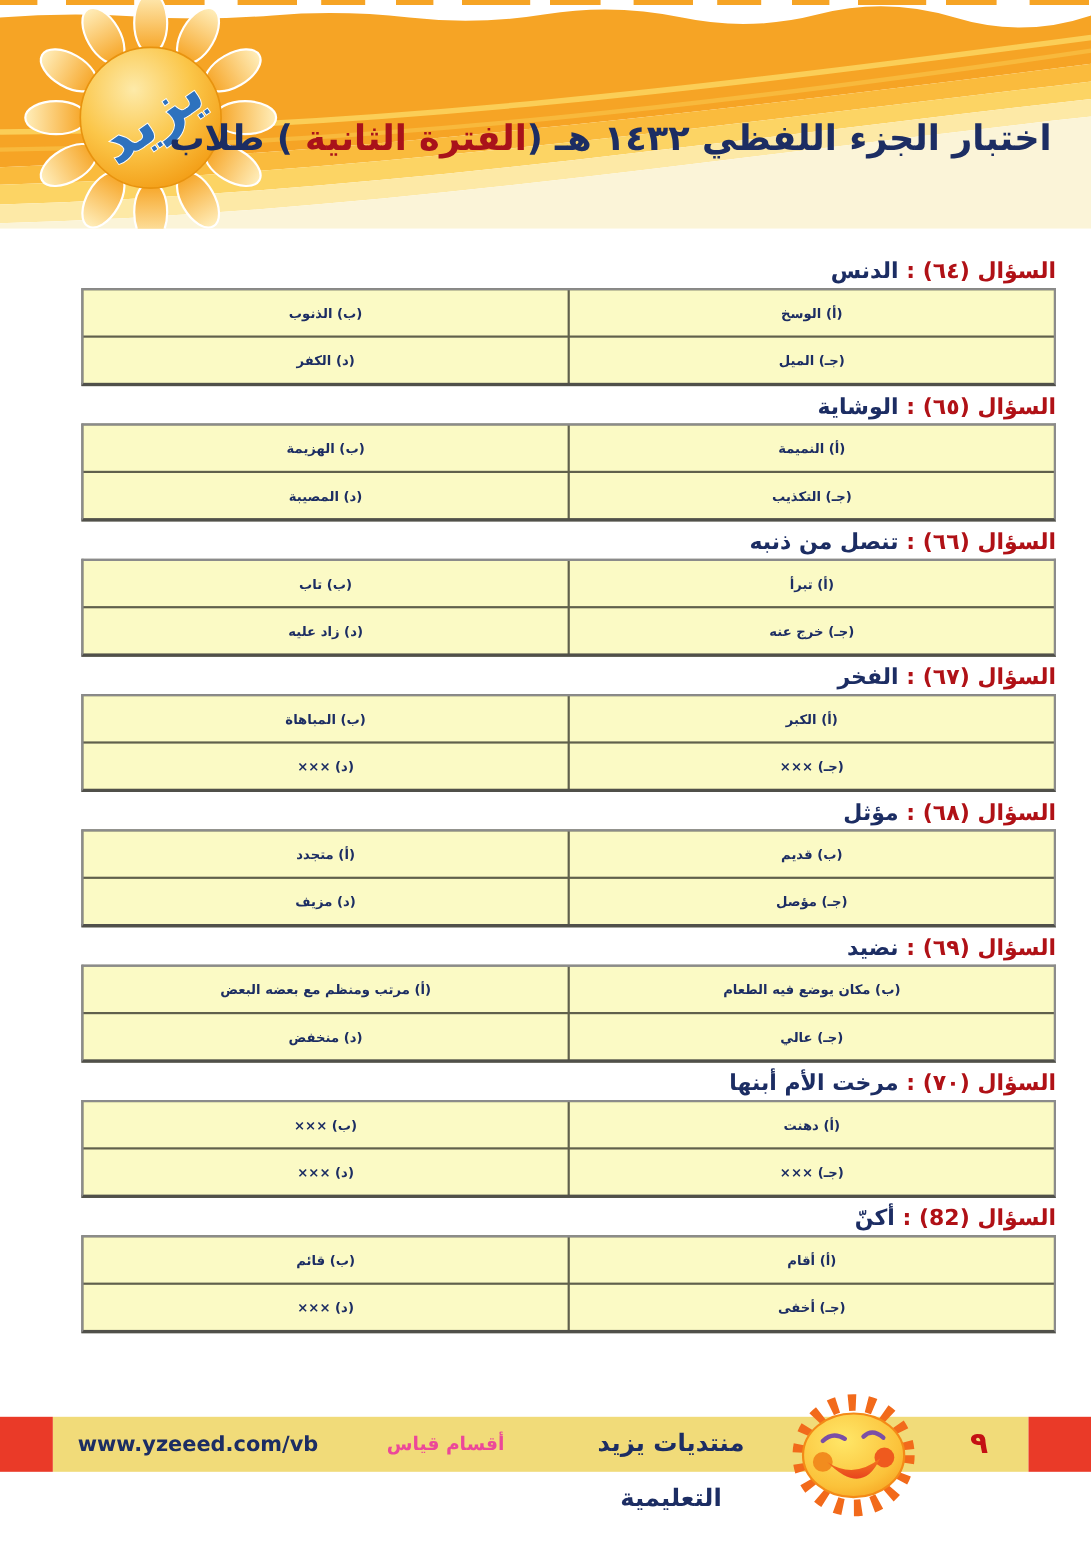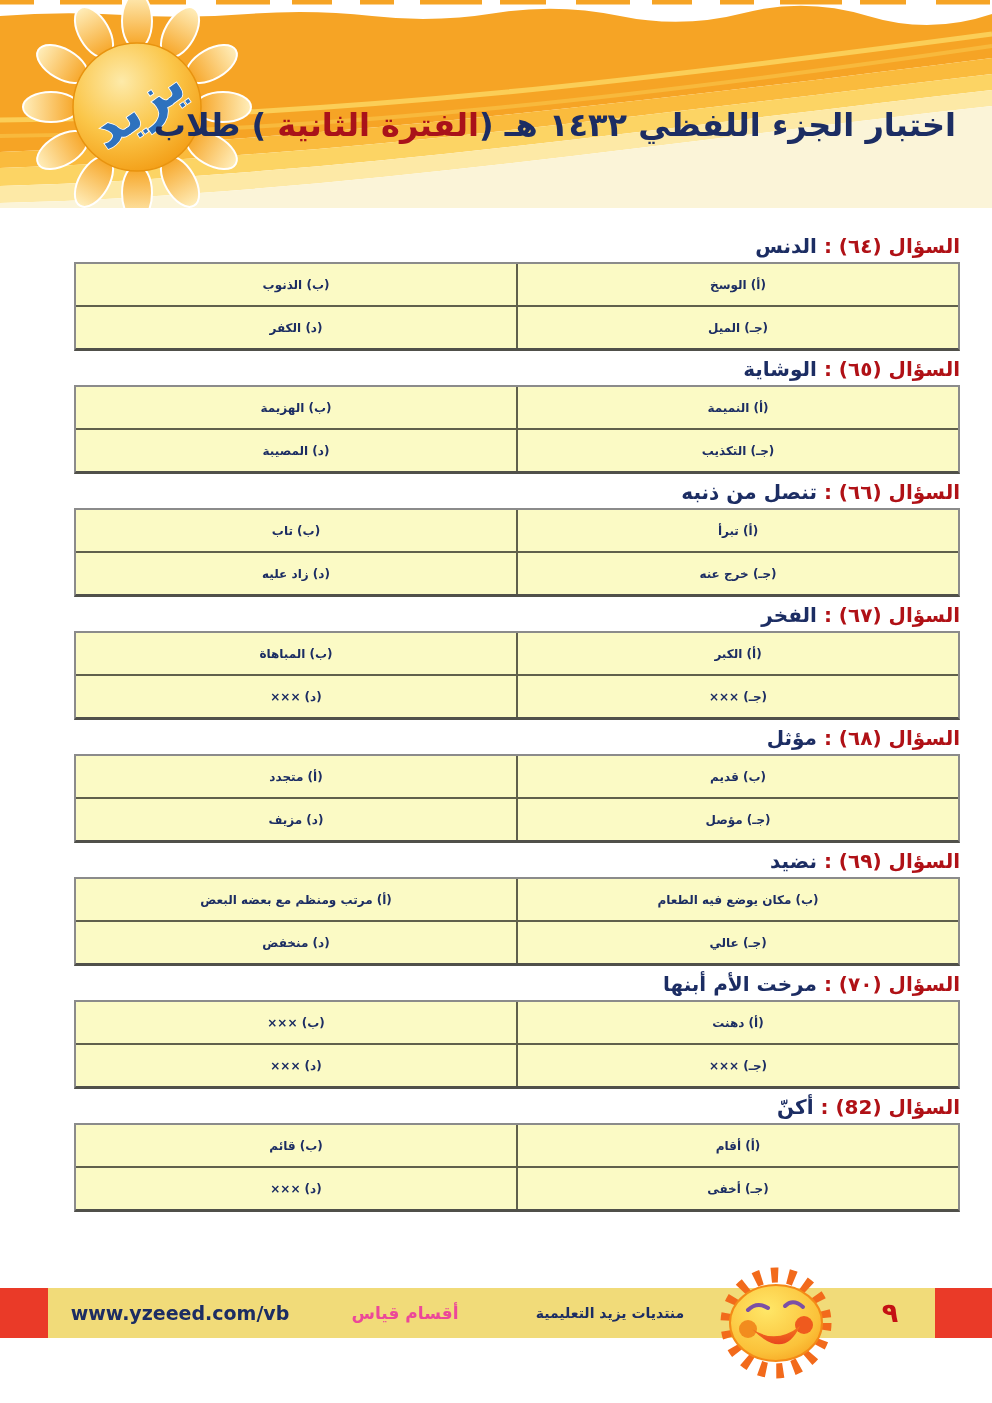--- a/index.html
+++ b/index.html
@@ -33,21 +33,21 @@
     font-size:12px;font-weight:bold;color:#1c2d63;direction:rtl;white-space:nowrap;
   }
   
   .footer-bar{position:absolute;top:1288px;left:0;width:904px;height:50px;}
   .fb-yellow{position:absolute;left:48px;top:0;width:887px;height:50px;background:#f1db79;}
   .fb-red-left{position:absolute;left:0;top:0;width:48px;height:50px;background:#ea3a28;}
   .fb-red-right{position:absolute;left:935px;top:0;width:57px;height:50px;background:#ea3a28;}
   .fb-text{position:absolute;top:0;height:50px;line-height:50px;font-weight:bold;text-align:center;direction:rtl;}
   .fb-url{left:70px;width:220px;color:#1c2d63;font-size:19px;direction:ltr;}
   .fb-qiyas{left:330px;width:150px;color:#ec4899;font-size:17px;}
-  .fb-forum{left:505px;width:210px;color:#1c2d63;font-size:14px;}
+  .fb-forum{left:505px;width:210px;color:#1c2d63;font-size:22px;}
   .fb-page{left:862px;width:56px;color:#c41114;font-size:27px;}
   .footer-sun{position:absolute;top:1262px;left:698px;width:156px;height:122px;}
 </style>
 </head>
 <body>
 
 <div class="page">
 
   <svg class="header-art" viewBox="0 0 992 208" xmlns="http://www.w3.org/2000/svg">
     <defs>

